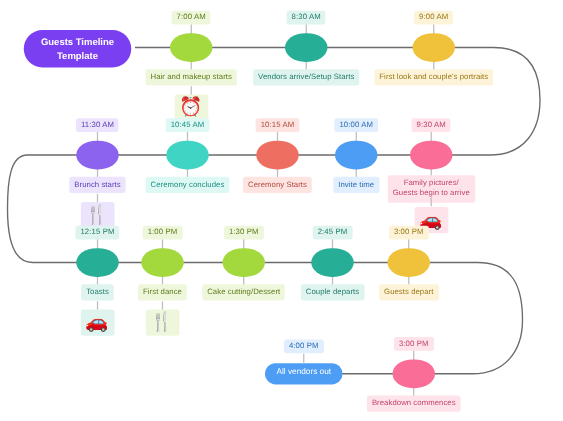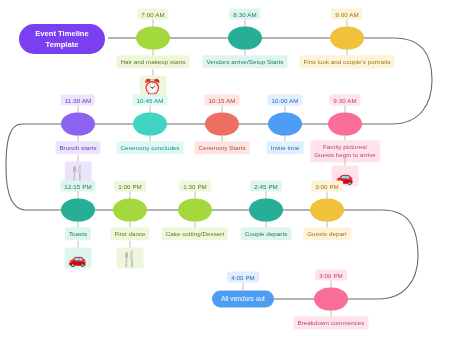--- a/index.html
+++ b/index.html
@@ -42,21 +42,21 @@
              L 22 124
              C 8 124 6 145 6 167
              C 6 190 10 210 26 210
              L 382 210
              C 412 210 418 232 418 256
              C 418 281 404 299 378 299
              L 272 299"></path>
   </svg>
 
   <div class="title-pill" style="left:62px;top:39px;width:86px;height:30px;background:#7b3ff2;">
-    <span>Event Timeline Template</span>
+    <span>Guests Timeline Template</span>
   </div>
 
   <div id="nodes-layer">
       <div class="stem" style="left: 153px; top: 19px; height: 10px;"></div>
       <div class="stem" style="left: 153px; top: 47px; height: 9px;"></div>
       <div class="time" style="left: 153px; top: 14px; background: rgb(238, 247, 220); color: rgb(92, 122, 22);">7:00 AM</div>
       <div class="node ellipse" style="left: 153px; top: 38px; background: rgb(163, 217, 60);"></div>
       <div class="label" style="left: 153px; top: 62px; background: rgb(238, 247, 220); color: rgb(92, 122, 22);">Hair and makeup starts</div>
       <div class="stem" style="left: 153px; top: 69px; height: 7px;"></div>
       <div class="emoji" style="left: 153px; top: 86px; background: rgb(238, 247, 220);">⏰</div>

